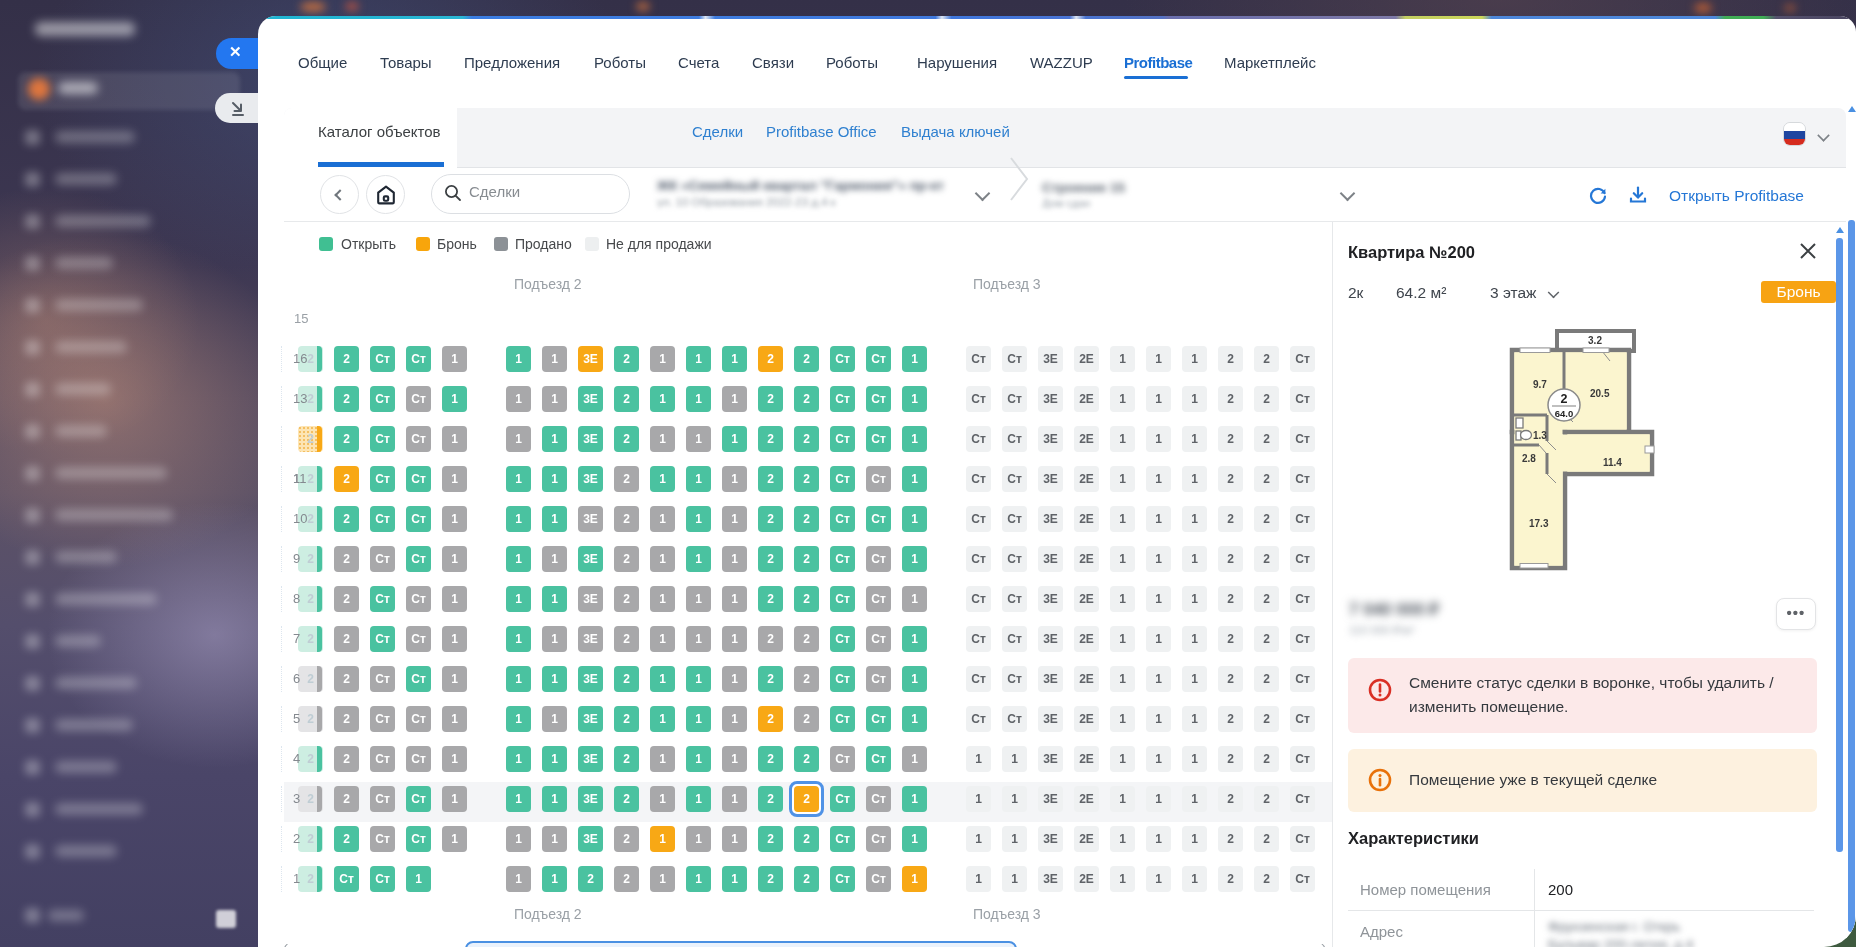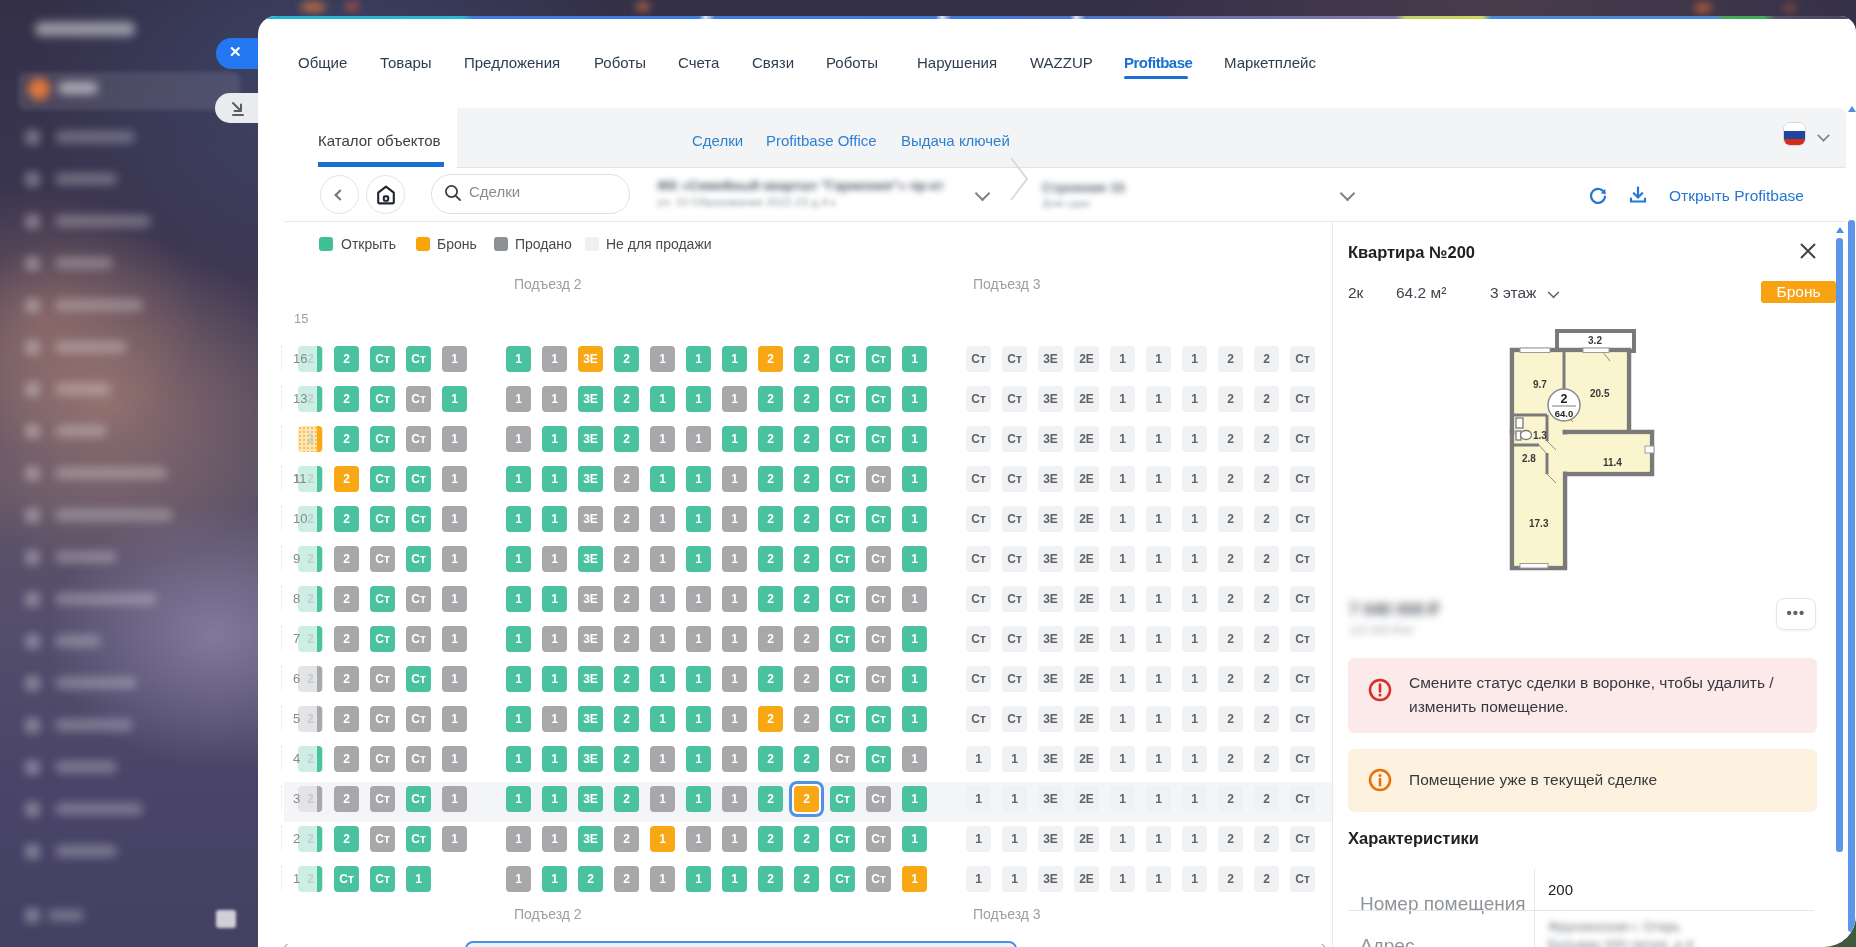--- a/index.html
+++ b/index.html
@@ -28,21 +28,21 @@
  #20b5d2 0%,#2ab7d4 12.8%,#3b7de2 13.4%,#3f7de0 27.6%,#dfe7f3 28%,#3f7ddf 28.6%,#4079dd 42.4%,#dfe7f3 42.8%,#3f77dc 43.4%,#4a74d4 50.8%,
  #dfe7f3 51.2%,#4a74d0 51.8%,#5572c4 56.6%,#6b6fae 57%,#7e7aa8 71.2%,#c3cf62 71.8%,#ccd75a 76.6%,#4d87da 77.2%,#4e88da 91.2%,#42ad55 91.8%,#3fae55 94.2%,#55516e 95%,#4a4560 100%);}
 
 .tab{position:absolute;top:35px;height:24px;line-height:24px;font-size:15px;color:#2e3c50;}
 #tab-active{color:#1a6fd4;font-weight:700;letter-spacing:-0.5px;}
 #tabuline{position:absolute;left:866px;top:60px;width:64px;height:3px;background:#1a6fd4;border-radius:2px;}
 
 #navstrip{position:absolute;left:26px;top:92px;width:1562px;height:60px;background:#f3f4f6;border-radius:8px 8px 0 0;border-bottom:1px solid #e2e4e7;}
 #navactive{position:absolute;left:26px;top:92px;width:173px;height:60px;background:#fff;border-radius:8px 0 0 0;}
 #navuline{position:absolute;left:60px;top:146px;width:126px;height:5px;background:#1a6fd4;}
-.nlink{position:absolute;top:105px;height:40px;line-height:40px;font-size:15px;color:#2f80d0;}
+.nlink{position:absolute;top:96px;height:40px;line-height:40px;font-size:15px;color:#2f80d0;}
 .nactive{color:#3c4043;}
 
 #flag{position:absolute;left:1525px;top:106px;width:23px;height:24px;border-radius:7px;overflow:hidden;border:1px solid #d6d9dc;}
 #flag i{display:block;height:8px;}
 
 #toolline{position:absolute;left:26px;top:205px;width:1562px;height:1px;background:#e7e9eb;}
 .circ{position:absolute;width:39px;height:39px;border-radius:50%;border:1.5px solid #e1e3e6;background:#fff;}
 #search{position:absolute;left:173px;top:158px;width:199px;height:40px;border-radius:20px;border:1.5px solid #dcdfe3;background:#fff;}
 #search span{position:absolute;left:37px;top:8px;font-size:15px;color:#878c91;}
 .blurt{position:absolute;filter:blur(4px);border-radius:3px;}
@@ -62,21 +62,21 @@
 
 #pdiv{position:absolute;left:1074px;top:206px;width:1px;height:725px;background:#e6e8ea;}
 .panel-t{position:absolute;color:#202124;}
 #badge{position:absolute;left:1503px;top:265px;width:75px;height:22px;background:#f7a313;border-radius:3px;color:#fff;font-size:15.5px;font-weight:400;text-align:center;line-height:22px;}
 #dots{position:absolute;left:1518px;top:582px;width:40px;height:32px;border:1px solid #e3e4e6;border-radius:8px;background:#fff;box-shadow:0 1px 3px rgba(0,0,0,.06);color:#5f6368;font-size:15px;font-weight:700;text-align:center;line-height:28px;letter-spacing:1px;}
 .alert{position:absolute;left:1090px;width:469px;border-radius:6px;font-size:15.5px;color:#35393e;line-height:24px;}
 #alert1{top:642px;height:75px;background:#fce9e9;}
 #alert2{top:733px;height:63px;background:#fdf1df;}
 .aicon{position:absolute;left:20px;width:24px;height:24px;border-radius:50%;}
 .atext{position:absolute;left:61px;top:0;}
-.trow-l{position:absolute;left:1102px;font-size:19px;color:#8f9499;margin-top:12px;}
+.trow-l{position:absolute;left:1102px;font-size:15px;color:#8f9499;}
 .trow-v{position:absolute;left:1290px;font-size:15px;color:#202124;}
 #vline{position:absolute;left:1276px;top:853px;width:1px;height:78px;background:#e4e6e8;}
 #hline{position:absolute;left:1090px;top:894px;width:466px;height:1px;background:#e4e6e8;}
 
 #msb{position:absolute;left:1588px;top:80px;width:10px;height:851px;background:#fff;}
 #msbthumb{position:absolute;left:1590px;top:204px;width:7px;height:712px;background:#5b96e8;border-radius:3px;}
 #msbarrow{position:absolute;left:1590px;top:90px;width:0;height:0;border-left:4px solid transparent;border-right:4px solid transparent;border-bottom:6px solid #4a90e2;}
 #psbthumb{position:absolute;left:1578px;top:222px;width:7px;height:614px;background:#5b96e8;border-radius:3px;}
 #psbarrow{position:absolute;left:1578px;top:211px;width:0;height:0;border-left:4px solid transparent;border-right:4px solid transparent;border-bottom:6px solid #4a90e2;}
 </style></head><body>

